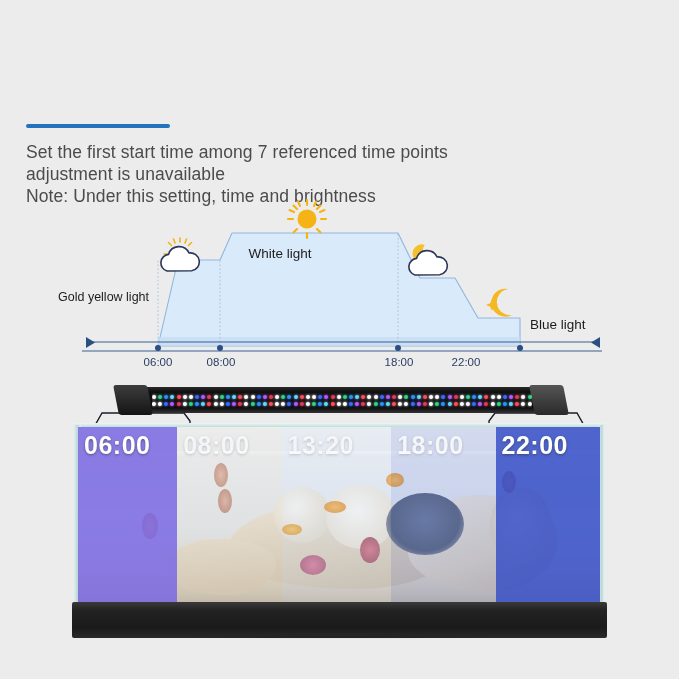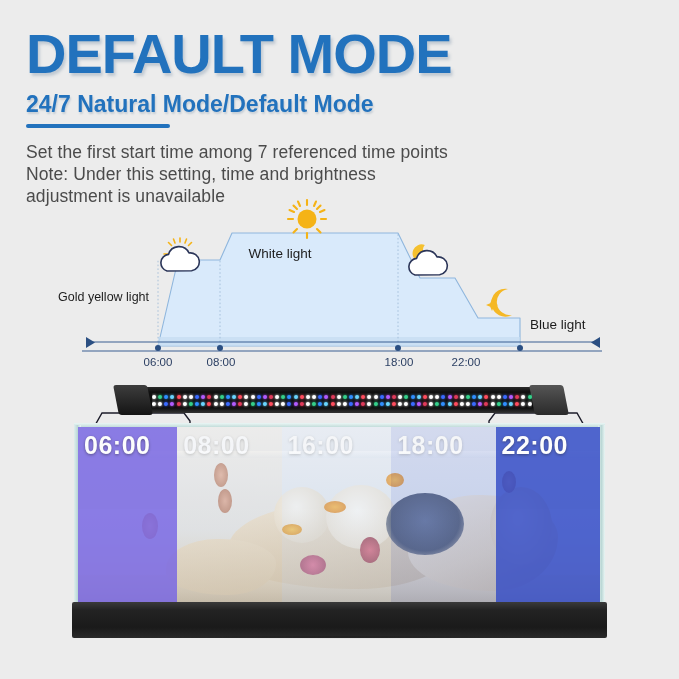--- a/index.html
+++ b/index.html
@@ -139,30 +139,26 @@
   .led-endR{right:-6px;transform:skewX(12deg);background:linear-gradient(180deg,#555,#2a2a2a);}
 
   
   .bracket{position:absolute;stroke:#1c1c2a;fill:none;stroke-width:1.4;}
 </style>
 </head>
 <body>
 
 <div class="page">
 
-  <div class="hdr">
-    <div class="hdr-title">DEFAULT MODE</div>
-    <div class="hdr-sub">24/7 Natural Mode/Default Mode</div>
-  </div>
   <div class="rule"></div>
 
   <div class="copy">
     <div>Set the first start time among 7 referenced time points</div>
+    <div>adjustment is unavailable</div>
     <div>Note: Under this setting, time and brightness</div>
-    <div>adjustment is unavailable</div>
   </div>
 
   <div class="diagram">
     <svg width="679" height="172" viewBox="0 0 679 172">
 
       <path d="M158,150 L158,150 L178,64 L220,64 L232,37 L398,37 L420,82 L455,82 L478,122 L520,122 L520,150 Z" fill="#d9eafb" stroke="#8fb6dd" stroke-width="1.1" stroke-linejoin="round"></path>
 
       <rect x="158" y="141" width="362" height="9" fill="#c5dcf2" opacity=".75"></rect>
 
       <line x1="158" y1="150" x2="158" y2="64" stroke="#9ab7d6" stroke-width=".8" stroke-dasharray="1.6 2.2"></line>
@@ -407,21 +403,21 @@
         <div class="coralA" style="left:424px;bottom:112px;width:14px;height:22px;background:radial-gradient(ellipse,#d79a8a,#a96a58 72%,rgba(169,106,88,0));"></div>
 
         <div class="panels" id="panels">
             <div class="panel" style="width: 19%; background: rgb(125, 108, 226); opacity: 0.88;">
               <span class="t" style="opacity: 1;">06:00</span>
             </div>
             <div class="panel" style="width: 20%; background: linear-gradient(rgb(233, 230, 224), rgb(215, 210, 200)); opacity: 0.42;">
               <span class="t" style="opacity: 1;">08:00</span>
             </div>
             <div class="panel" style="width: 21%; background: linear-gradient(rgb(223, 231, 242), rgb(207, 216, 230)); opacity: 0.42;">
-              <span class="t" style="opacity: 1;">16:00</span>
+              <span class="t" style="opacity: 1;">13:20</span>
             </div>
             <div class="panel" style="width: 20%; background: linear-gradient(rgb(174, 187, 232), rgb(159, 176, 224)); opacity: 0.42;">
               <span class="t" style="opacity: 1;">18:00</span>
             </div>
             <div class="panel" style="width: 20%; background: rgb(58, 82, 200); opacity: 0.88;">
               <span class="t" style="opacity: 1;">22:00</span>
             </div>
           </div>
       </div>
     </div>

